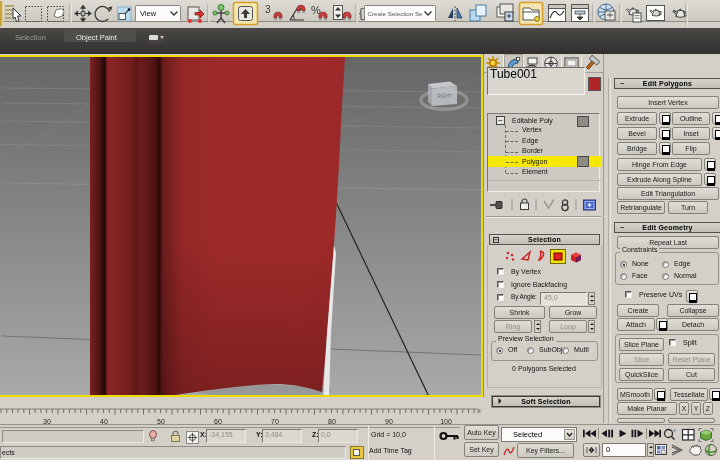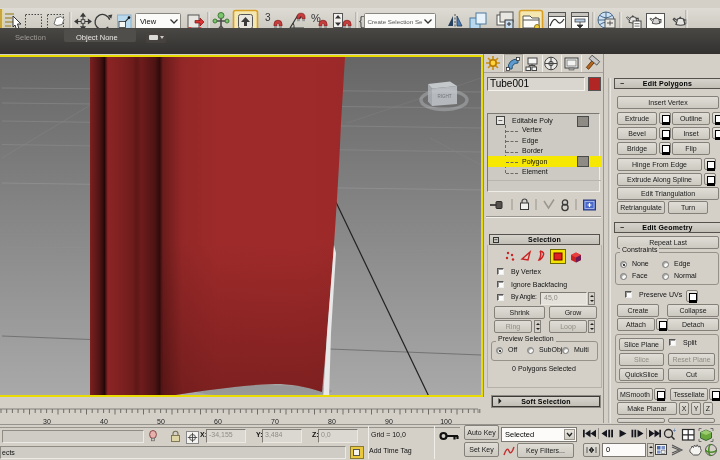--- a/index.html
+++ b/index.html
@@ -19,21 +19,21 @@
 .spin:before{top:1.6px;border-bottom:2.8px solid #222}
 .spin:after{bottom:1.6px;border-top:2.8px solid #222}
 .sbx{position:absolute;width:12px;height:12px;background:linear-gradient(#e8e5df,#cfccc4);border:1px solid #84817a;border-radius:2px}
 .sbx:after{content:"";position:absolute;left:2px;top:2px;width:6px;height:6px;background:#fff;border:1px solid #000;border-bottom:3px solid #000}
 .grp{position:absolute;border:1px solid #96928a;border-radius:3px}
 .grp>span{position:absolute;top:-7px;left:4px;background:#d4d0c8;padding:0 2px;color:#111;font-size:7px}
 .sep{position:absolute;width:1px;background:#908d86;border-right:1px solid #f0eee9}
 </style></head>
 <body>
 
-<div class="abs" id="toolbar" style="left:0;top:8px;width:720px;height:22px;background:linear-gradient(#dedbd4,#cdcac2);border-bottom:1px solid #8f8c85">
+<div class="abs" id="toolbar" style="left:0;top:0;width:720px;height:22px;background:linear-gradient(#dedbd4,#cdcac2);border-bottom:1px solid #8f8c85">
 <svg width="720" height="27">
 
   <rect x="0" y="1" width="2" height="25" fill="#caa53e"></rect>
       <rect x="2" y="1" width="1.5" height="25" fill="#e5d79a"></rect>
 
   <g transform="translate(5,4)">
     <rect x="0" y="1" width="9" height="2" fill="#b3a56b"></rect>
         <rect x="0" y="5" width="7" height="2" fill="#b3a56b"></rect>
     <rect x="0" y="9" width="9" height="2" fill="#b3a56b"></rect>
         <rect x="0" y="13" width="6" height="2" fill="#b3a56b"></rect>
@@ -217,21 +217,21 @@
         </g>
   </g>
   <line x1="686" y1="2" x2="686" y2="25" stroke="#989590"></line>
       <line x1="687" y1="2" x2="687" y2="25" stroke="#f3f1ec"></line>
 </svg>
 </div>
 
 <div class="abs" style="left:0;top:28px;width:720px;height:26px;background:linear-gradient(#4a4845,#33312f)">
   <div class="abs" style="left:64px;top:1px;width:72px;height:13px;background:#504e4b;border-radius:2px"></div>
   <div class="lbl" style="left:15px;top:5px;color:#9d9a95;font-size:7.5px">Selection</div>
-  <div class="lbl" style="left:76px;top:5px;color:#e9e7e3;font-size:7.5px">Object None</div>
+  <div class="lbl" style="left:76px;top:5px;color:#e9e7e3;font-size:7.5px">Object Paint</div>
   <div class="abs" style="left:146px;top:4px;width:20px;height:11px;background:#45423f;border-radius:2px">
      <div class="abs" style="left:3px;top:3px;width:9px;height:5px;background:#dcdad6;border-radius:1px"></div>
      <div class="abs" style="left:14px;top:4px;border-left:2.5px solid transparent;border-right:2.5px solid transparent;border-top:3px solid #cbc9c5"></div>
   </div>
 </div>
 
 <div class="abs" style="left:0;top:55px;width:483px;height:342px;background:#808080;border:2px solid #e8dc04;border-left:none">
 <svg width="481" height="338" viewBox="0 0 481 338">
 <defs>
 <linearGradient id="bg" x1="0" y1="0" x2="0" y2="1">
@@ -328,21 +328,21 @@
       <rect x="83" y="6" width="9" height="6" fill="none" stroke="#888"></rect>
       <rect x="85" y="14" width="5" height="2" fill="#aaa" stroke="#555" stroke-width="0.6"></rect>
 
       <g transform="translate(108,9) rotate(40)">
         <rect x="-1.5" y="-2" width="3" height="9" fill="#b5651d" stroke="#5c3003" stroke-width="0.8"></rect>
         <rect x="-5" y="-6" width="10" height="4.5" fill="#c9c9c9" stroke="#444" stroke-width="0.8"></rect>
       </g>
     </svg>
   </div>
 
-  <div class="abs" style="left:3px;top:23px;width:98px;height:14px;background:#d9d6cf;border:1px solid #6f6c66;border-bottom-color:#f4f2ed;border-right-color:#f4f2ed;color:#000;padding-left:2px;line-height:12px;font-size:10px">Tube001</div>
+  <div class="abs" style="left:3px;top:13px;width:98px;height:28px;background:#d9d6cf;border:1px solid #6f6c66;border-bottom-color:#f4f2ed;border-right-color:#f4f2ed;color:#000;padding-left:2px;line-height:12px;font-size:12px">Tube001</div>
   <div class="abs" style="left:104px;top:23px;width:13px;height:14px;background:#b22525;border:1px solid #555"></div>
 
 
   <div class="abs" style="left:3px;top:59px;width:113px;height:79px;background:#cdcac3;border:1px solid #7c7972;border-bottom-color:#efede8;border-right-color:#efede8;font-size:7px">
     <div class="abs" style="left:8px;top:2px;width:9px;height:9px;background:#e8e6e1;border:1px solid #444;line-height:7px;text-align:center;font-size:8px">−</div>
     <div class="lbl" style="left:24px;top:2.5px">Editable Poly</div>
     <div class="abs" style="left:89px;top:2px;width:12px;height:11px;background:#8e8b85;border:1px solid #4a4a4a"></div>
     <div class="abs" style="left:17px;top:11px;width:1px;height:48px;border-left:1px dashed #6e6b65"></div>
     <div class="abs" style="left:18px;top:16.5px;width:12px;border-top:1px dashed #6e6b65"></div>
     <div class="lbl" style="left:34px;top:12px">Vertex</div>
@@ -550,21 +550,21 @@
   </svg>
   <div class="b" style="left:464px;top:28px;width:35px;height:15px;line-height:14px;font-size:7px">Auto Key</div>
   <div class="b" style="left:464px;top:45px;width:35px;height:15px;line-height:14px;font-size:7px">Set Key</div>
 
   <div class="abs" style="left:0;top:49px;width:346px;height:13px;background:#cfccc5;border:1px solid #8f8c85;border-bottom-color:#eceae5;border-right-color:#eceae5;color:#111;padding:0 0 0 1px;line-height:12px;font-size:7px">ects</div>
   <div class="abs" style="left:350px;top:49px;width:14px;height:13px;background:#e9c73e;border:1px solid #8a7a30">
       <div class="abs" style="left:2px;top:2px;width:7px;height:7px;background:#f7f5ef;border:1px solid #555"></div>
     </div>
   <div class="lbl" style="left:369px;top:50px">Add Time Tag</div>
 
-  <div class="abs" style="left:501px;top:30px;width:76px;height:15px;background:#fcfbf9;border:1px solid #7c7972;line-height:13px;padding-left:3px;font-size:7.5px">Selected
+  <div class="abs" style="left:501px;top:30px;width:76px;height:15px;background:#fcfbf9;border:1px solid #7c7972;line-height:13px;padding-left:11px;font-size:7.5px">Selected
     <div class="abs" style="right:1px;top:1px;width:11px;height:11px;background:linear-gradient(#e8e5df,#cfccc4);border:1px solid #9a968e"><svg width="9" height="9">
           <path d="M2,3 L4.5,6 L7,3" stroke="#222" stroke-width="1.3" fill="none"></path>
         </svg></div>
   </div>
   <svg class="abs" style="left:502px;top:47px" width="14" height="14">
       <path d="M2,11 Q5,2 7,7 Q9,12 12,3" fill="none" stroke="#c03030" stroke-width="1.4"></path>
     </svg>
   <div class="b" style="left:517px;top:46px;width:57px;height:15px;line-height:14px">Key Filters...</div>
 
   <svg class="abs" style="left:581px;top:30px" width="82" height="13">

